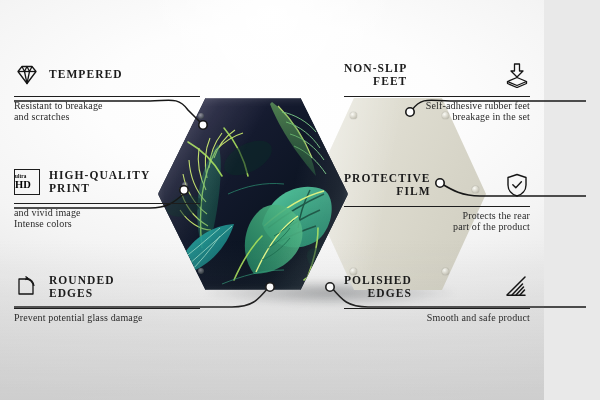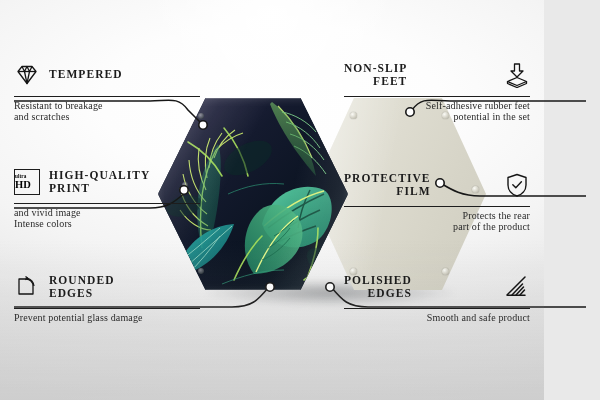--- a/index.html
+++ b/index.html
@@ -327,21 +327,21 @@
       <svg class="f-icon" viewBox="0 0 26 26">
         <g fill="none" stroke="#151515" stroke-width="1.3" stroke-linejoin="round">
           <path d="M10.5 2 H15.5 V9 H19 L13 15 L7 9 H10.5 Z"></path>
           <path d="M13 15.5 L22.5 19.5 L13 23.5 L3.5 19.5 Z"></path>
           <path d="M3.5 19.5 V21.5 L13 25.5 L22.5 21.5 V19.5"></path>
         </g>
       </svg>
     </div>
     <div class="f-rule"></div>
     <div class="f-desc">Self-adhesive rubber feet</div>
-    <div class="f-desc">potential in the set</div>
+    <div class="f-desc">breakage in the set</div>
   </div>
 
   <div class="feature right" style="top:168px;">
     <div class="f-head">
       <div>
         <div class="f-title">PROTECTIVE</div>
         <div class="f-title">FILM</div>
       </div>
       <svg class="f-icon" viewBox="0 0 26 26">
         <g fill="none" stroke="#151515" stroke-width="1.4" stroke-linejoin="round" stroke-linecap="round">

